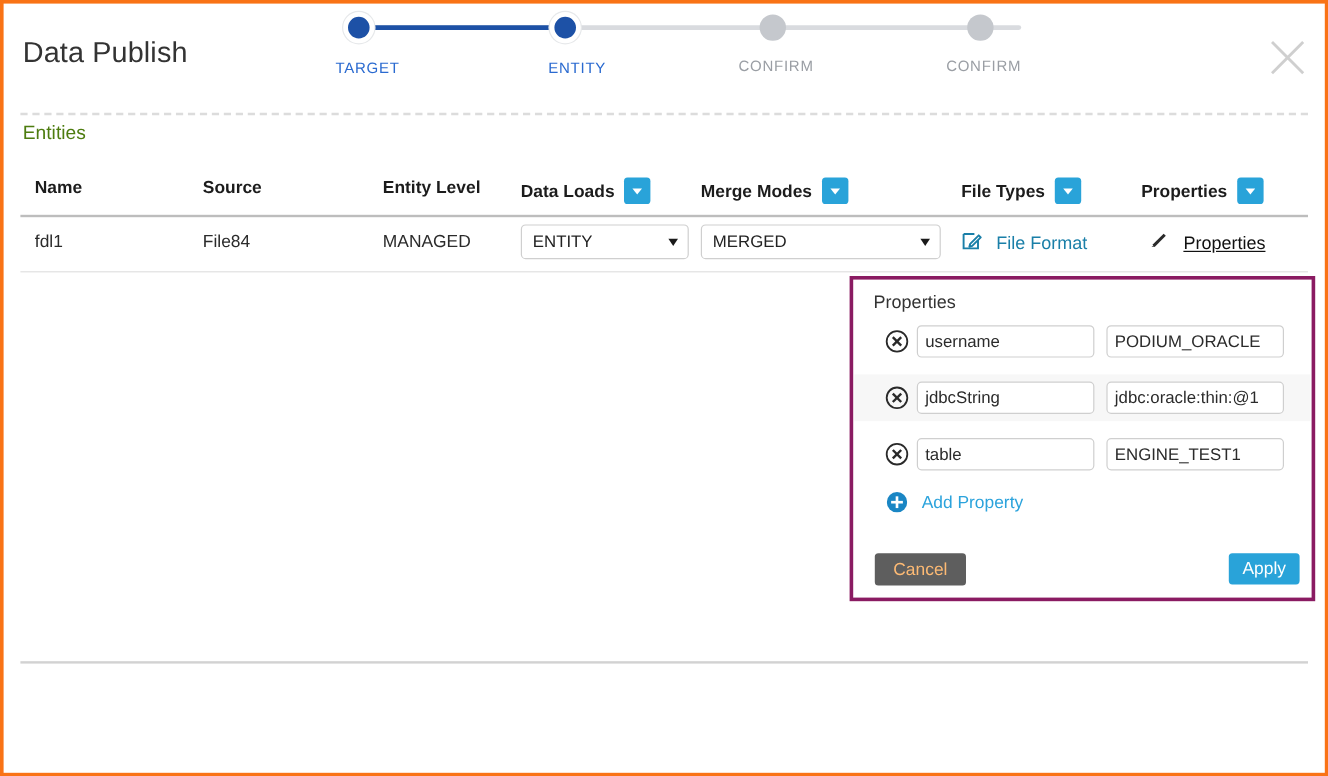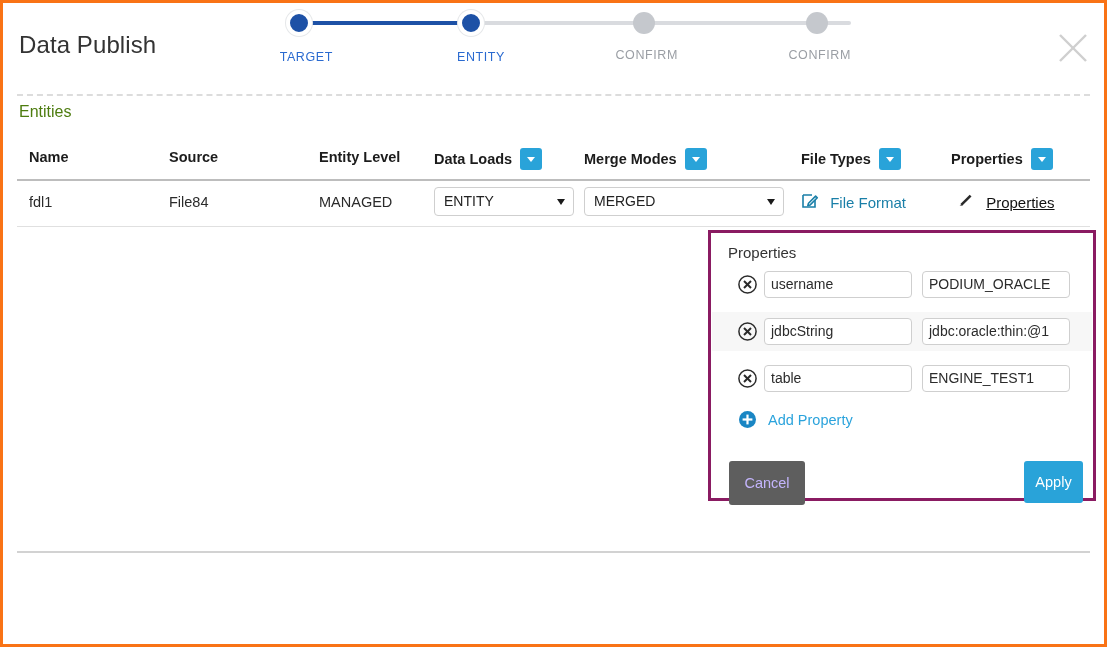--- a/index.html
+++ b/index.html
@@ -301,29 +301,29 @@
     border-radius: 3px;
     font-family: "Liberation Sans", sans-serif;
     font-size: 14.5px;
     cursor: pointer;
     padding: 0;
   }
   .btn-cancel {
     left: 18px;
     top: 228px;
     width: 76px;
-    height: 44px;
+    height: 27px;
     background: #5e5e5e;
-    color: #c4b5fd;
+    color: #fdba74;
   }
   .btn-apply {
     left: 313px;
     top: 228px;
     width: 59px;
-    height: 42px;
+    height: 26px;
     background: #29a3d9;
     color: #ffffff;
   }
 
   
   .footer {
     position: absolute;
     left: 0;
     right: 0;
     bottom: 0;

